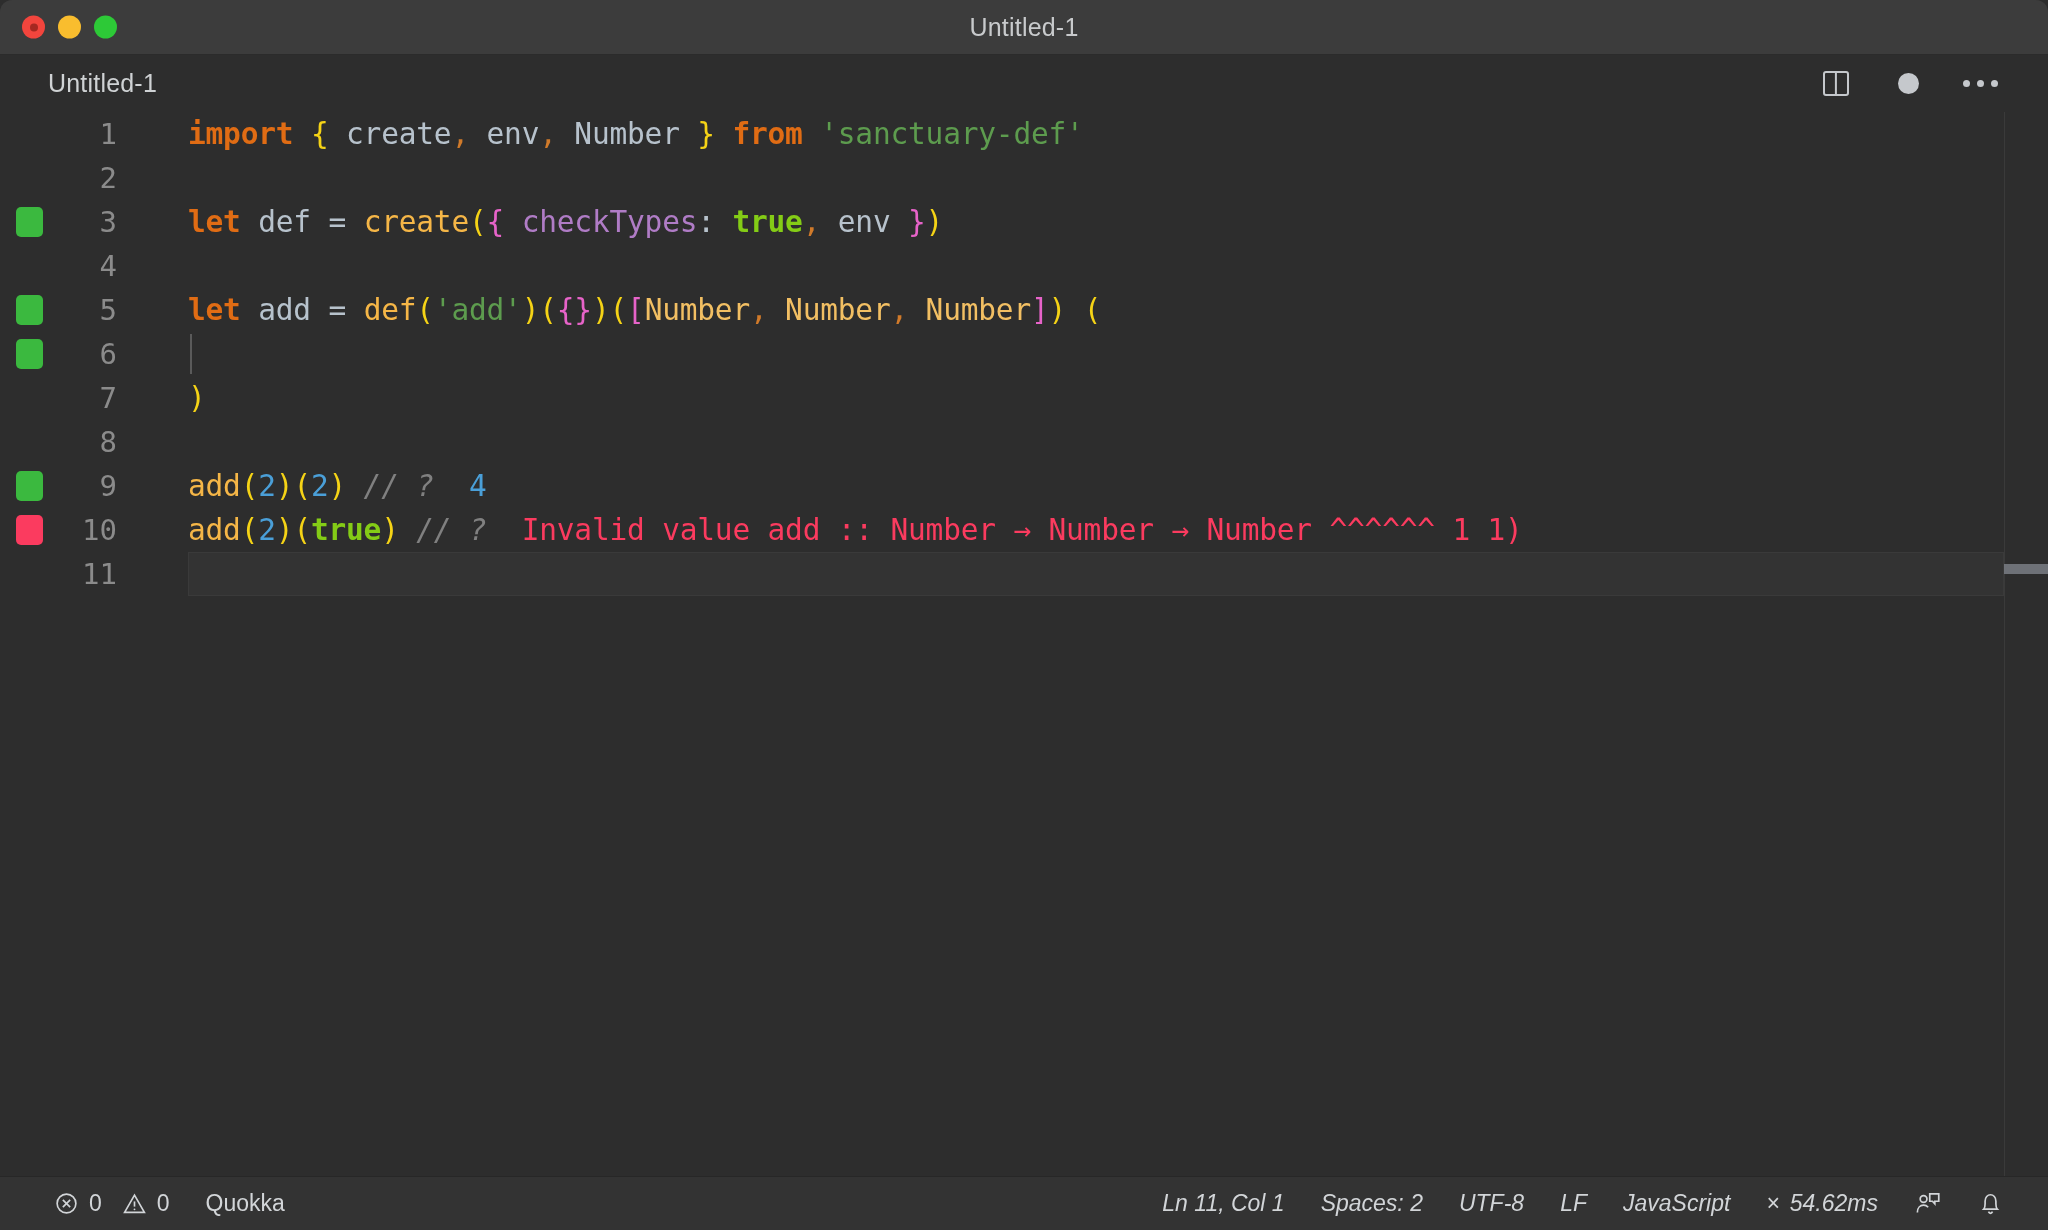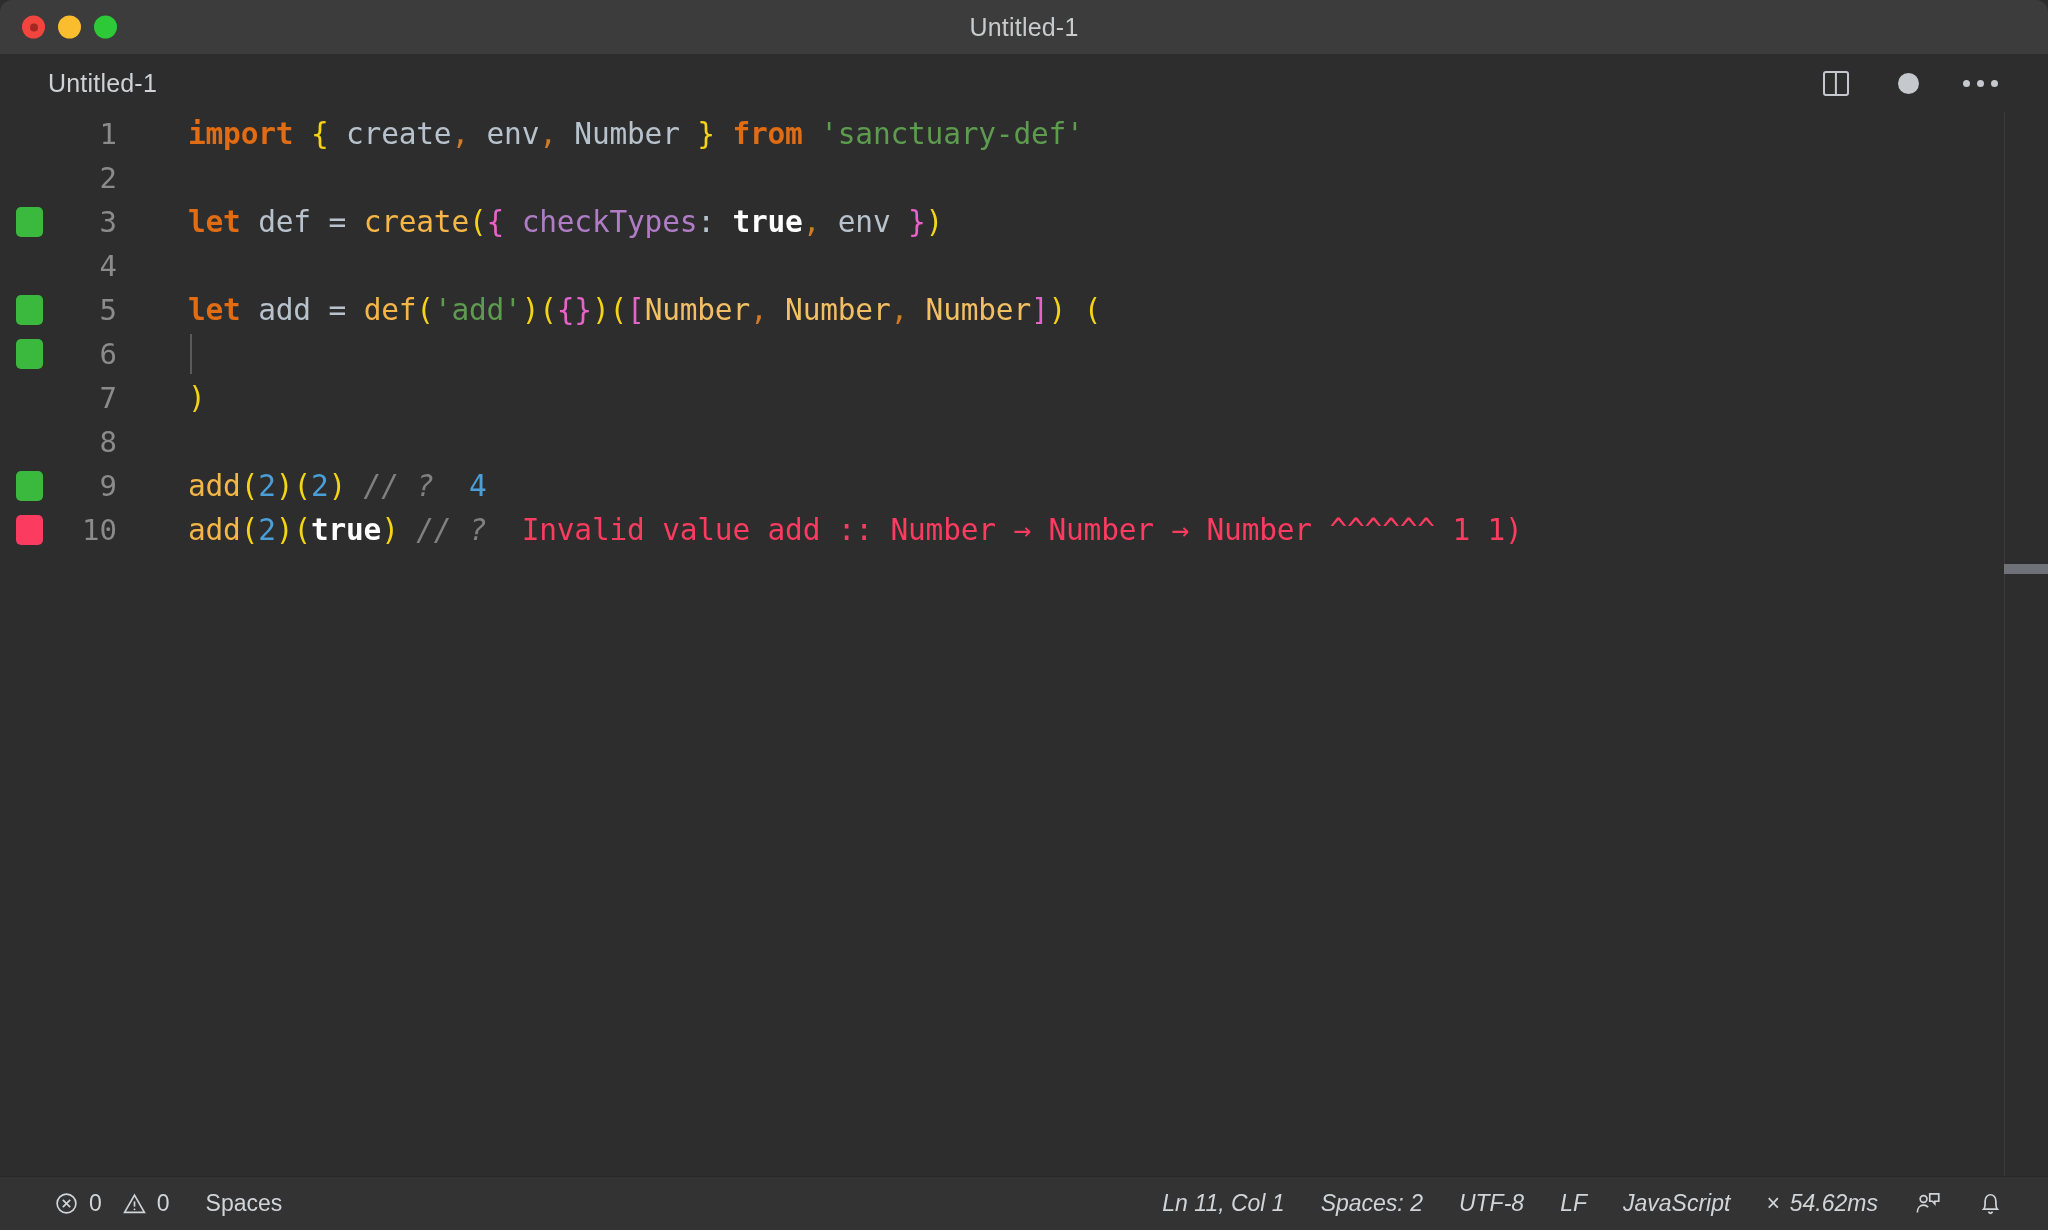--- a/index.html
+++ b/index.html
@@ -194,21 +194,21 @@
 
   
   .t-kw      { color: #e06c14; font-weight: bold; margin-top: 11px; }
   .t-fn      { color: #f5b647; }
   .t-var     { color: #b7c2cc; }
   .t-plain   { color: #b7c2cc; }
   .t-str     { color: #5d9c4e; }
   .t-type    { color: #f2bf63; }
   .t-prop    { color: #b07cc6; }
   .t-num     { color: #4a9fd8; }
-  .t-bool    { color: #ffffff; font-weight: bold; }
+  .t-bool    { color: #84cc16; font-weight: bold; }
   .t-comment { color: #808080; font-style: italic; }
   .t-b1      { color: #f5d316; }
   .t-b2      { color: #e763c9; }
   .t-punct   { color: #d07a2a; }
   .t-op      { color: #b7c2cc; }
   .t-result  { color: #4a9fd8; }
   .t-error   { color: #fb3b5f; }
 
   
   .overview-ruler {
@@ -290,20 +290,21 @@
         <div class="row"><span class="lineno">1</span><span class="codetext"><span class="t-kw">import</span><span class="t-plain"> </span><span class="t-b1">{</span><span class="t-var"> create</span><span class="t-punct">,</span><span class="t-var"> env</span><span class="t-punct">,</span><span class="t-var"> Number </span><span class="t-b1">}</span><span class="t-plain"> </span><span class="t-kw">from</span><span class="t-plain"> </span><span class="t-str">'sanctuary-def'</span></span></div>
         <div class="row"><span class="lineno">2</span><span class="codetext"></span></div>
         <div class="row"><span class="gutter-mark ok"></span><span class="lineno">3</span><span class="codetext"><span class="t-kw">let</span><span class="t-var"> def </span><span class="t-op">=</span><span class="t-plain"> </span><span class="t-fn">create</span><span class="t-b1">(</span><span class="t-b2">{</span><span class="t-plain"> </span><span class="t-prop">checkTypes</span><span class="t-plain">: </span><span class="t-bool">true</span><span class="t-punct">,</span><span class="t-var"> env </span><span class="t-b2">}</span><span class="t-b1">)</span></span></div>
         <div class="row"><span class="lineno">4</span><span class="codetext"></span></div>
         <div class="row"><span class="gutter-mark ok"></span><span class="lineno">5</span><span class="codetext"><span class="t-kw">let</span><span class="t-var"> add </span><span class="t-op">=</span><span class="t-plain"> </span><span class="t-fn">def</span><span class="t-b1">(</span><span class="t-str">'add'</span><span class="t-b1">)</span><span class="t-b1">(</span><span class="t-b2">{}</span><span class="t-b1">)</span><span class="t-b1">(</span><span class="t-b2">[</span><span class="t-type">Number</span><span class="t-punct">,</span><span class="t-type"> Number</span><span class="t-punct">,</span><span class="t-type"> Number</span><span class="t-b2">]</span><span class="t-b1">)</span><span class="t-plain"> </span><span class="t-b1">(</span></span></div>
         <div class="row"><span class="gutter-mark ok"></span><span class="lineno">6</span><span class="indent-guide"></span></div>
         <div class="row"><span class="lineno">7</span><span class="codetext"><span class="t-b1">)</span></span></div>
         <div class="row"><span class="lineno">8</span><span class="codetext"></span></div>
         <div class="row"><span class="gutter-mark ok"></span><span class="lineno">9</span><span class="codetext"><span class="t-fn">add</span><span class="t-b1">(</span><span class="t-num">2</span><span class="t-b1">)</span><span class="t-b1">(</span><span class="t-num">2</span><span class="t-b1">)</span><span class="t-comment"> // ?</span><span class="t-result">  4</span></span></div>
         <div class="row"><span class="gutter-mark err"></span><span class="lineno">10</span><span class="codetext"><span class="t-fn">add</span><span class="t-b1">(</span><span class="t-num">2</span><span class="t-b1">)</span><span class="t-b1">(</span><span class="t-bool">true</span><span class="t-b1">)</span><span class="t-comment"> // ?</span><span class="t-error">  Invalid value add :: Number → Number → Number ^^^^^^ 1 1)</span></span></div>
+        <div class="row current"><div class="linehl"></div><span class="lineno">11</span><span class="codetext"></span></div>
       </div>
     <div class="overview-ruler">
       <div class="ruler-slider" style="top:452px"></div>
     </div>
   </div>
 
   <div class="statusbar">
     <div class="sb-left">
       <div class="sb-item">
         <span class="sb-ico">
@@ -317,21 +318,21 @@
         <span class="sb-ico" style="margin-left:10px">
           <svg width="25" height="25" viewBox="0 0 24 24" fill="none" stroke="#d2d5d8" stroke-width="1.6">
             <path d="M12 4 L21.5 20.5 L2.5 20.5 Z"></path>
               <line x1="12" y1="10" x2="12" y2="15"></line>
               <circle cx="12" cy="17.6" r="0.9" fill="#d2d5d8" stroke="none"></circle>
           </svg>
         </span>
         <span>0</span>
       </div>
       <div class="sb-item">
-        <span>Spaces</span>
+        <span>Quokka</span>
       </div>
     </div>
 
     <div class="sb-right">
       <div class="sb-item">
         <span>Ln 11, Col 1</span>
       </div>
       <div class="sb-item">
         <span>Spaces: 2</span>
       </div>

